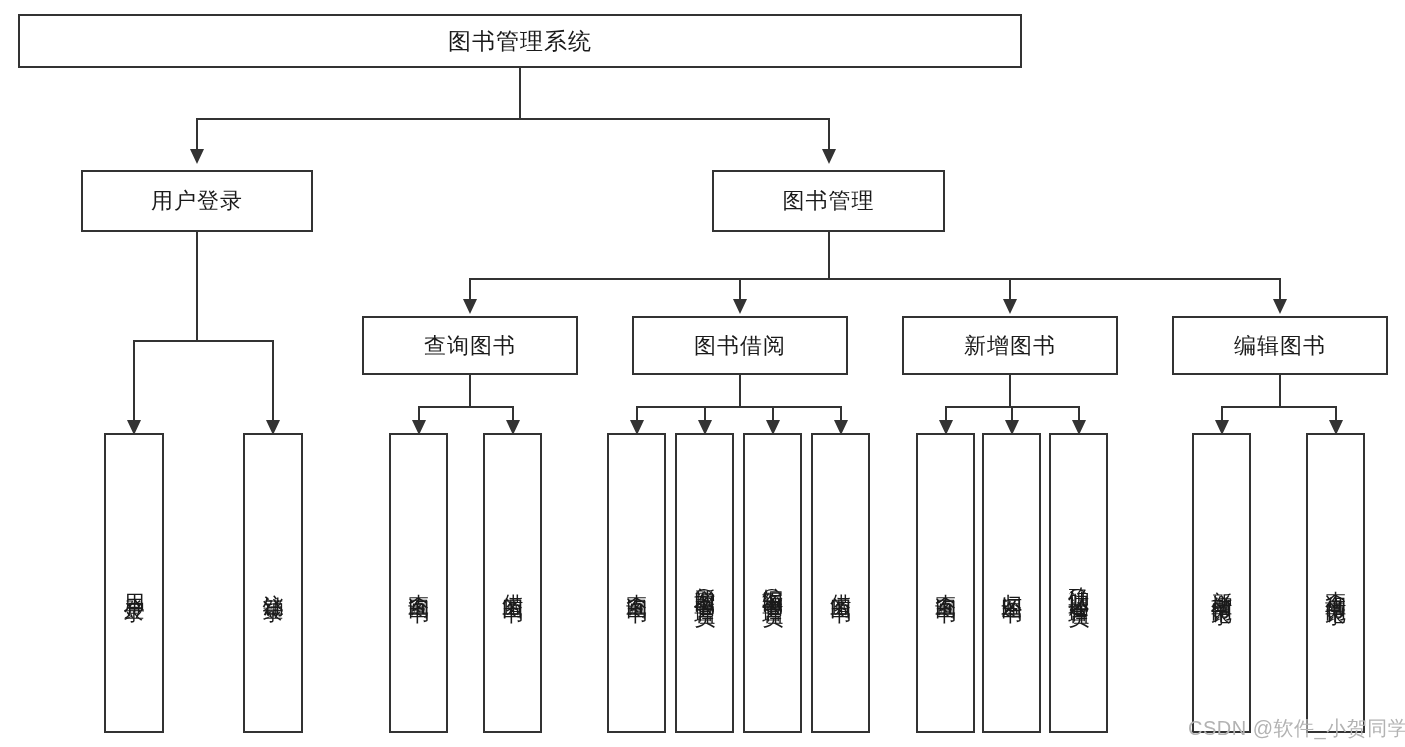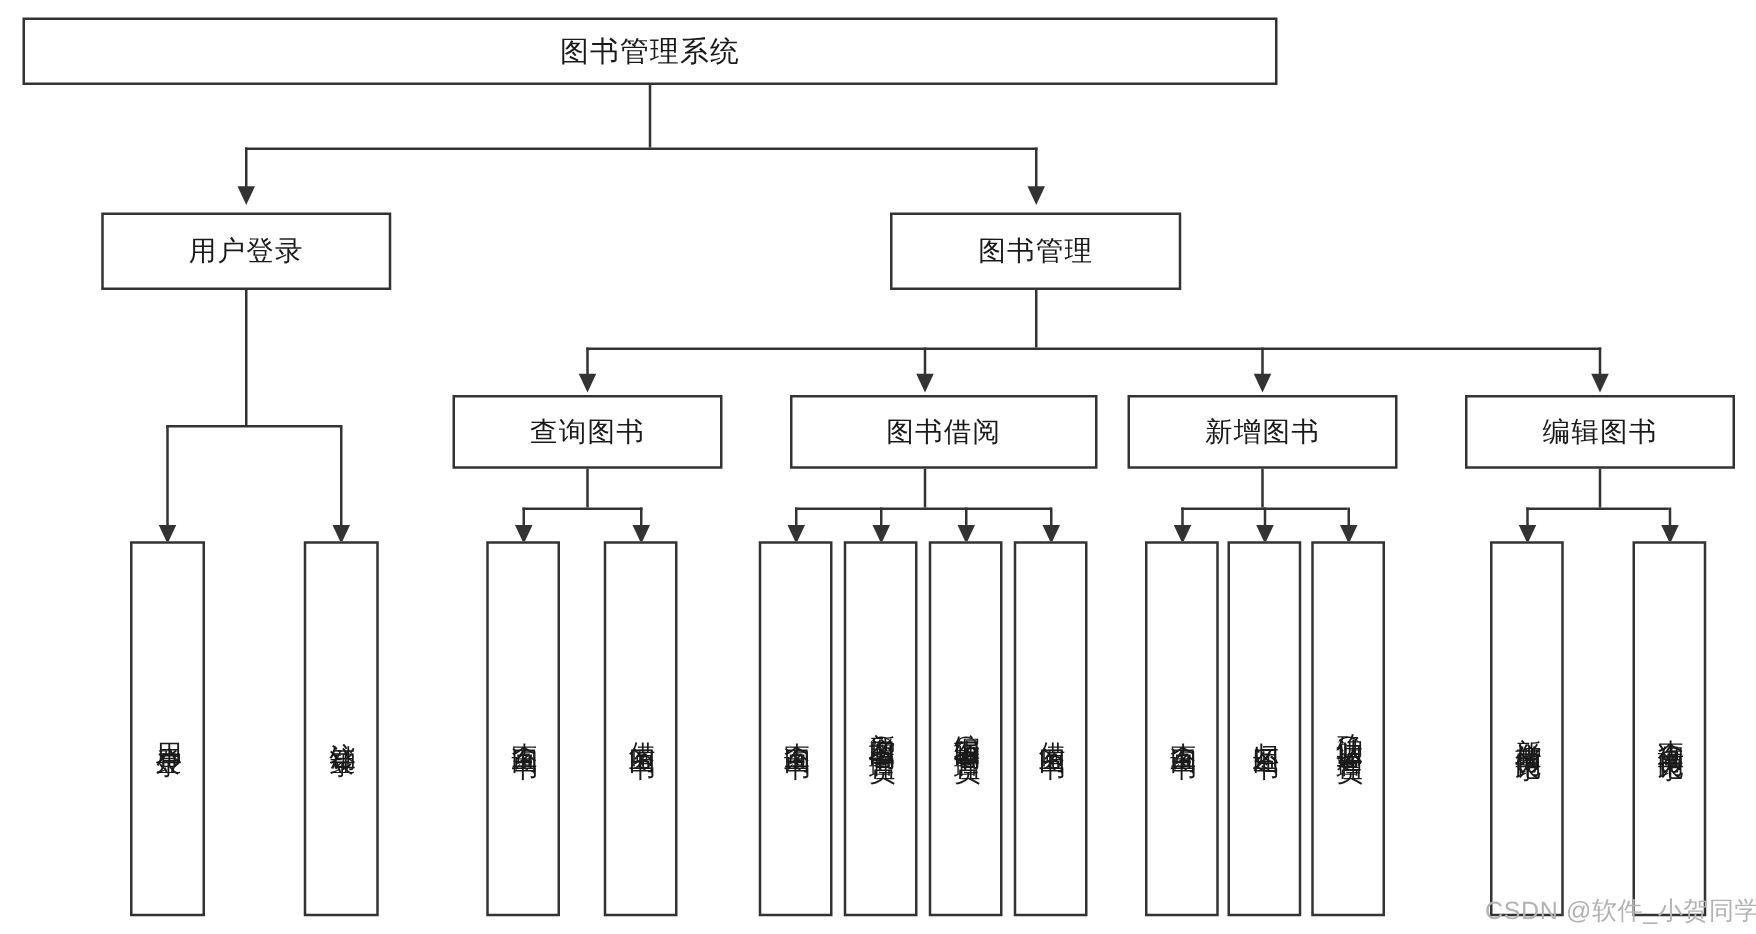--- a/index.html
+++ b/index.html
@@ -119,21 +119,21 @@
   <div class="conn vline" style="left:739px; top:278px; height:23px;"></div>
   <div class="arrow" style="left:733px; top:299px;"></div>
   <div class="conn vline" style="left:1009px; top:278px; height:23px;"></div>
   <div class="arrow" style="left:1003px; top:299px;"></div>
   <div class="conn vline" style="left:1279px; top:278px; height:23px;"></div>
   <div class="arrow" style="left:1273px; top:299px;"></div>
 
   <div class="node horiz" style="left:362px; top:316px; width:216px; height:59px;">
     <span class="label">查询图书</span>
   </div>
-  <div class="node horiz" style="left:632px; top:316px; width:246px; height:59px;">
+  <div class="node horiz" style="left:632px; top:316px; width:216px; height:59px;">
     <span class="label">图书借阅</span>
   </div>
   <div class="node horiz" style="left:902px; top:316px; width:216px; height:59px;">
     <span class="label">新增图书</span>
   </div>
   <div class="node horiz" style="left:1172px; top:316px; width:216px; height:59px;">
     <span class="label">编辑图书</span>
   </div>
 
   <div class="conn vline" style="left:469px; top:375px; height:31px;"></div>

